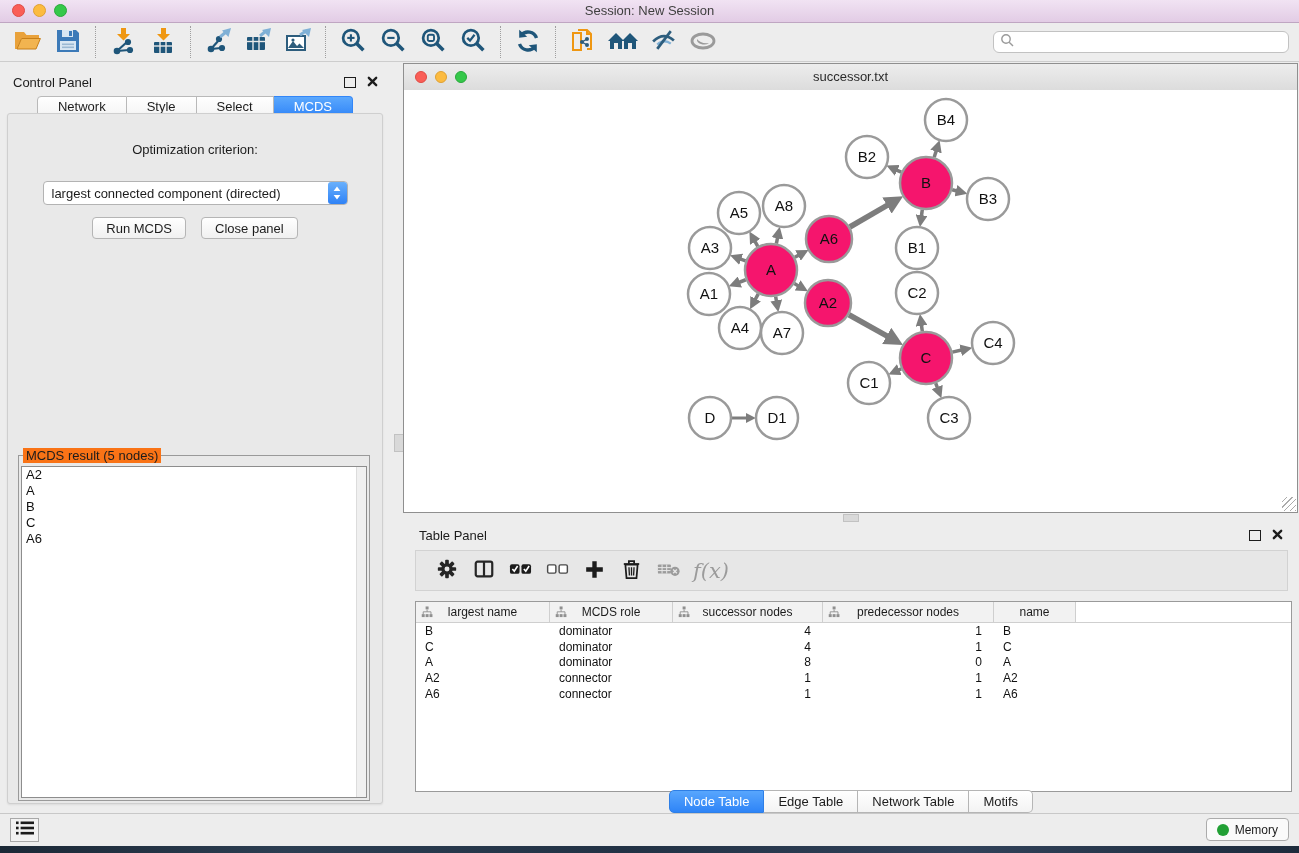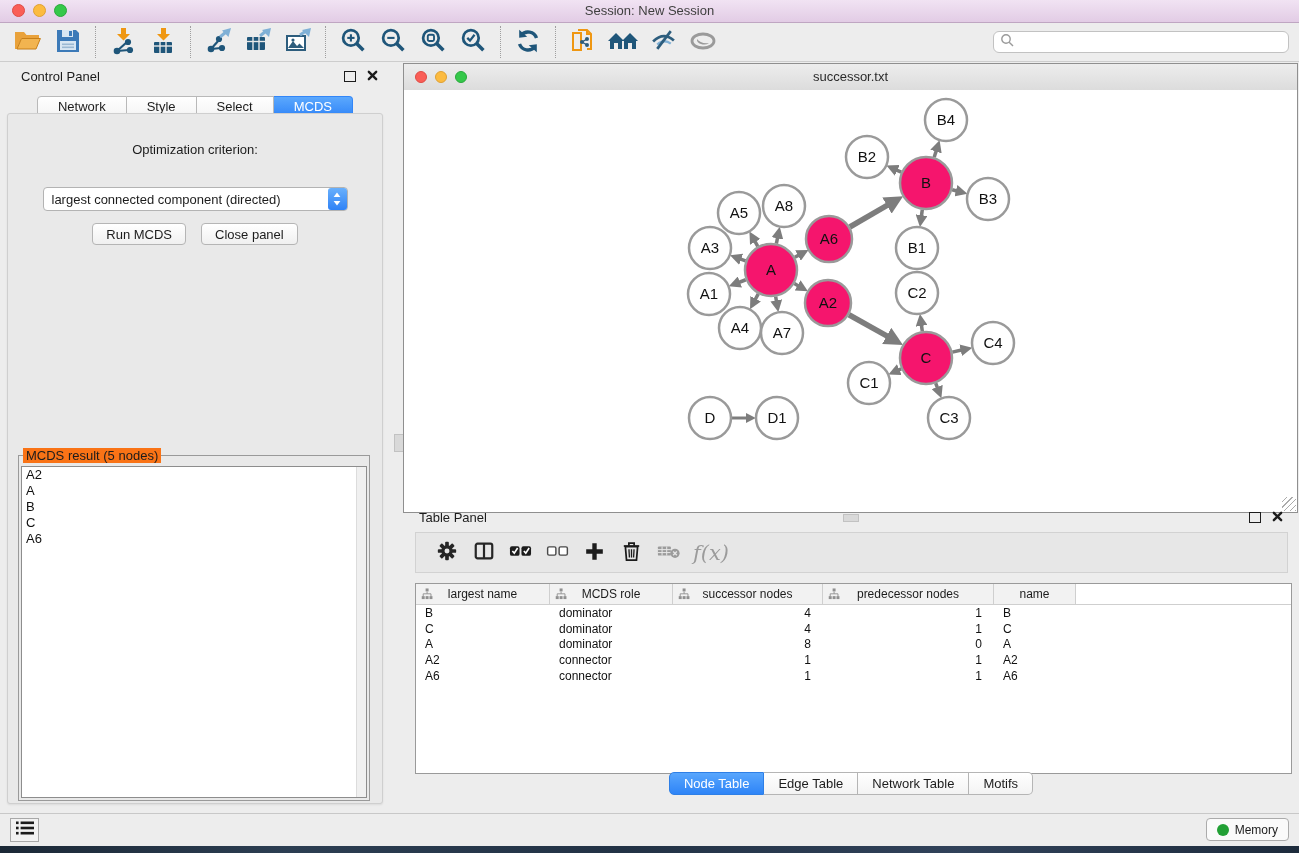--- a/index.html
+++ b/index.html
@@ -19,31 +19,31 @@
   .toolbar{position:absolute;top:23px;left:0;right:0;height:39px;background:#ededed;border-bottom:1px solid #cdcdcd;display:flex;align-items:center;padding:0 8px;box-sizing:border-box}
   .tb-btn{width:40px;height:34px;display:flex;align-items:center;justify-content:center;background:none;border:none;padding:0;cursor:default}
   .tb-sep{width:0;height:32px;border-left:1px dotted #9f9f9f;margin:0 7px}
   .search-wrap{margin-left:auto;width:296px;height:22px;background:#fff;border:1px solid #c2c2c2;border-radius:6px;display:flex;align-items:center;padding-left:6px;box-sizing:border-box;margin-right:2px}
 
   
   .main{position:absolute;top:63px;left:0;width:1299px;height:750px}
 
   
   .control-panel{position:absolute;left:0;top:0;width:390px;height:750px}
-  .cp-head{height:26px;display:flex;align-items:flex-start;padding:6px 10px 0 21px;font-size:13px;color:#1c1c1c}
+  .cp-head{height:26px;display:flex;align-items:center;padding:6px 10px 0 13px;font-size:13px;color:#1c1c1c}
   .panel-ctrls{margin-left:auto;display:flex;gap:11px;align-items:center;padding-right:2px}
   .float-box{width:10px;height:9px;border:1.5px solid #1c1c1c;display:inline-block}
   .cp-tabs{display:flex;justify-content:center;height:21px;margin-top:1px}
   .cp-tab{background:linear-gradient(#ffffff,#f4f4f4);border:1px solid #b9b9b9;border-left:none;padding:0 20px;font-size:13px;line-height:19px;color:#1c1c1c}
   .cp-tab:first-child{border-left:1px solid #b9b9b9;border-radius:4px 0 0 4px}
   .cp-tab:last-child{border-radius:0 4px 4px 0}
   .cp-tab.active{background:linear-gradient(#5ba8fd,#3286f8);border-color:#3286f8;color:#fff}
   .cp-body{position:absolute;left:7px;right:7px;top:50px;bottom:9px;background:#e9e9e9;border:1px solid #cfcfcf;border-radius:3px;box-shadow:0 1px 2px rgba(0,0,0,.08)}
   .opt-label{margin-top:28px;text-align:center;font-size:13px;color:#1c1c1c}
-  .cp-select{margin:30px auto 0 auto;width:305px;height:24px;background:#fff;border:1px solid #b3b3b3;border-radius:4px;display:flex;align-items:center;box-sizing:border-box;position:relative}
+  .cp-select{margin:24px auto 0 auto;width:305px;height:24px;background:#fff;border:1px solid #b3b3b3;border-radius:4px;display:flex;align-items:center;box-sizing:border-box;position:relative}
   .cp-select .sel-text{flex:1;font-size:13px;padding-left:8px;color:#1c1c1c;white-space:nowrap}
   .stepper{width:19px;height:22px;border-radius:3px;background:linear-gradient(#69b0fc,#2f82f6);display:flex;flex-direction:column;align-items:center;justify-content:center;gap:2px;margin-right:0px}
   .btn-row{display:flex;justify-content:center;gap:15px;margin-top:12px}
   .mac-btn{background:linear-gradient(#ffffff,#f0f0f0);border:1px solid #b5b5b5;border-radius:4px;height:22px;padding:0 13px;font-size:13px;color:#1c1c1c;display:flex;align-items:center}
   .result-box{position:absolute;left:10px;width:352px;top:341px;height:346px;border:1px solid #9a9a9a;box-sizing:border-box}
   .result-legend{position:absolute;top:-8px;left:4px;background:#f97316;padding:0 3px;font-size:13px;color:#1c1c1c;line-height:15px}
   .result-list{position:absolute;left:2px;right:2px;top:10px;bottom:2px;background:#fff;border:1px solid #8d8d8d;overflow:hidden}
   .result-item{font-size:13px;line-height:16px;padding-left:4px;color:#111}
   .result-scroll{position:absolute;right:0;top:0;bottom:0;width:9px;background:#f0f0f0;border-left:1px solid #dcdcdc}
 
@@ -52,21 +52,21 @@
   .net-titlebar{height:26px;background:linear-gradient(#ededed,#dcdcdc);border-bottom:1px solid #b2b2b2;position:relative}
   .net-lights{position:absolute;left:11px;top:7px;display:flex;gap:8px}
   .net-lights .light{width:12px;height:12px}
   .net-title{position:absolute;left:0;right:0;top:5px;text-align:center;font-size:13px;color:#2b2b2b}
   .net-canvas{position:absolute;left:0;right:0;top:26px;bottom:0;background:#fff}
   .grip{position:absolute;right:1px;bottom:1px;width:14px;height:14px;background:repeating-linear-gradient(135deg,transparent 0 3px,#ababab 3px 4px)}
   .pane-handle-v{position:absolute;left:394px;top:371px;width:8px;height:16px;background:#d9d9d9;border:1px solid #c2c2c2}
   .pane-handle-h{position:absolute;left:843px;top:451px;width:14px;height:6px;background:#d9d9d9;border:1px solid #c2c2c2}
 
   
-  .table-panel{position:absolute;left:403px;top:438px;width:896px;height:294px}
+  .table-panel{position:absolute;left:403px;top:456px;width:896px;height:294px}
   .tp-head{height:24px;display:flex;align-items:center;padding:4px 14px 0 16px;font-size:13px;color:#1c1c1c}
   .tp-toolbar{position:absolute;left:12px;right:11px;top:31px;height:41px;background:#e7e7e7;border:1px solid #d2d2d2;display:flex;align-items:center;padding-left:12px;box-sizing:border-box}
   .tp-btn{width:37px;height:34px;display:flex;align-items:center;justify-content:center;background:none;border:none;padding:0}
   .fx-label{font-family:"DejaVu Serif",serif;font-style:italic;font-size:21px;color:#9b9b9b;margin-left:6px}
   .tp-table{position:absolute;left:12px;right:7px;top:82px;height:191px;background:#fff;border:1px solid #9a9a9a;box-sizing:border-box;overflow:hidden}
   .tp-header{display:flex;height:20px;border-bottom:1px solid #cfcfcf}
   .th{position:relative;background:#f2f2f2;border-right:1px solid #cfcfcf;display:flex;align-items:center;justify-content:center;font-size:12px;color:#1c1c1c;box-sizing:border-box}
   .th .th-icon{position:absolute;left:5px;top:4px}
   .tr{display:flex;height:15.8px;align-items:center}
   .td{font-size:12px;color:#111;box-sizing:border-box;white-space:nowrap;overflow:hidden}

